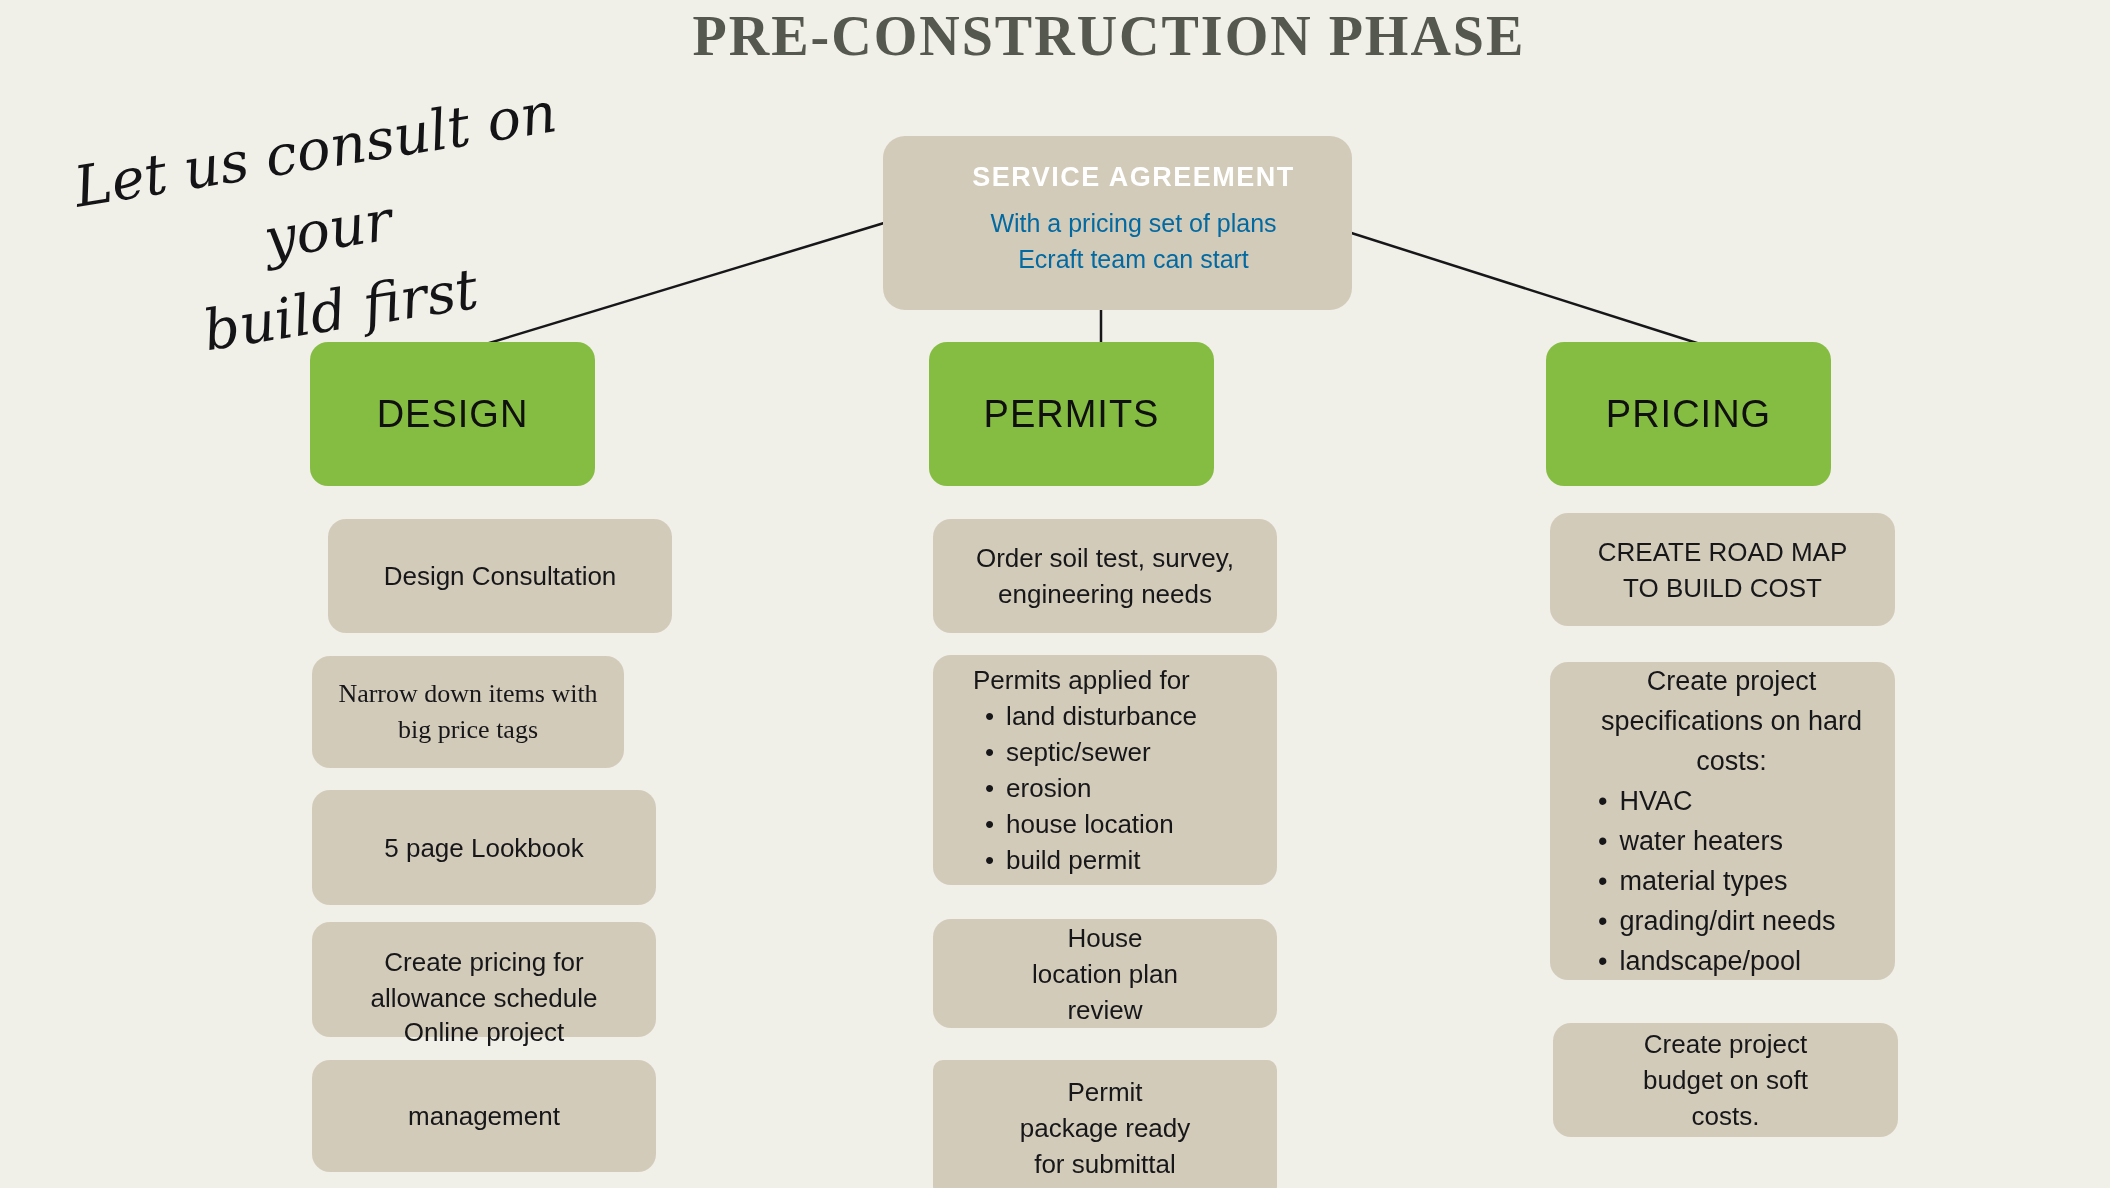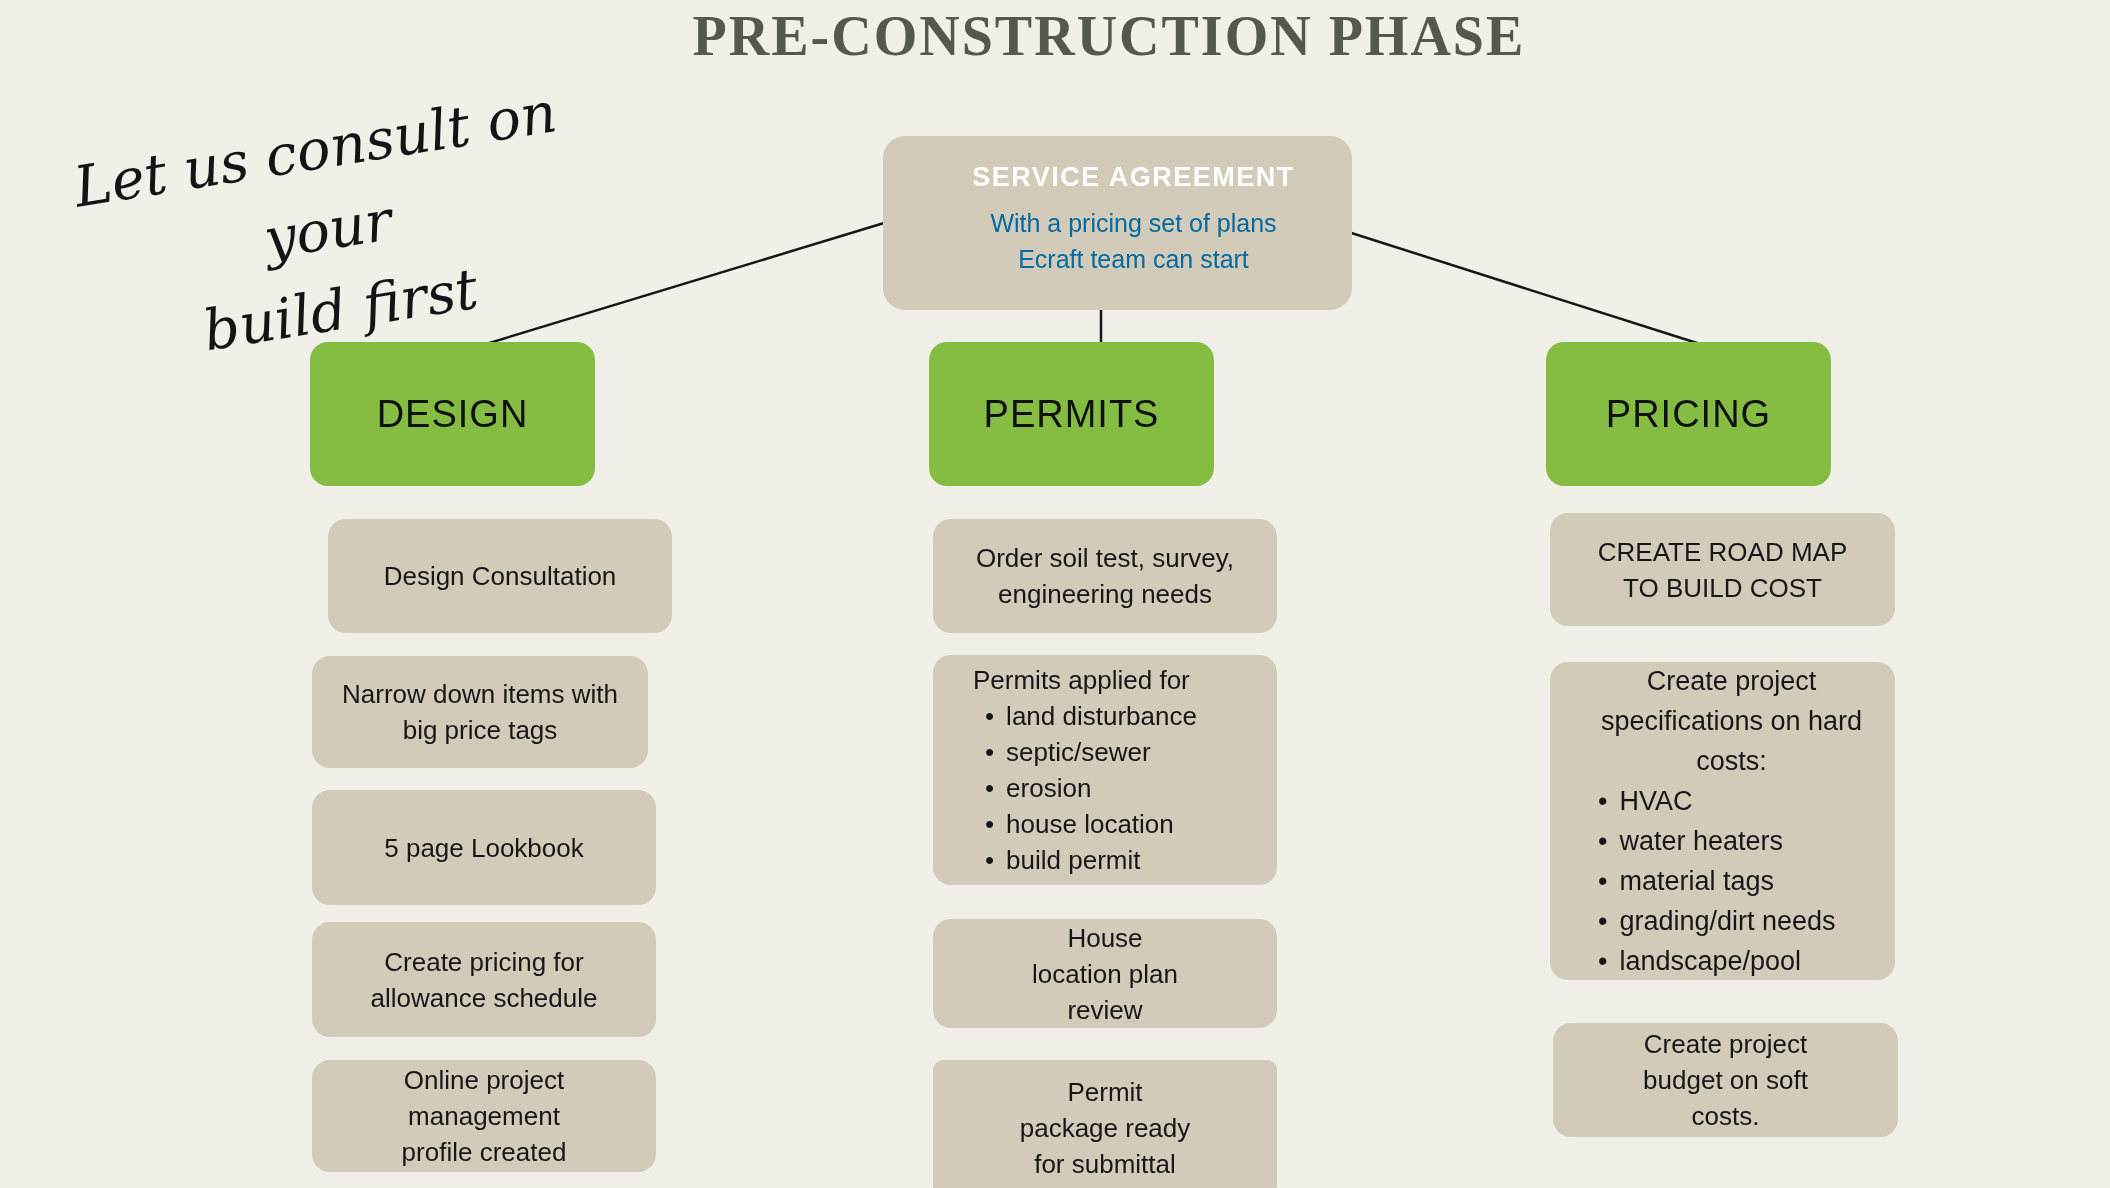--- a/index.html
+++ b/index.html
@@ -81,32 +81,32 @@
     </div>
   </div>
 
   <div class="green-box" style="left:310px; top:342px;">DESIGN</div>
   <div class="green-box" style="left:929px; top:342px;">PERMITS</div>
   <div class="green-box" style="left:1546px; top:342px;">PRICING</div>
 
   <div class="tan-box" style="left:312px; top:519px; width:344px; height:114px;margin-left:16px;">
     <div>Design Consultation</div>
   </div>
-  <div class="tan-box" style="left:312px; top:656px; width:336px; height:112px;">
+  <div class="tan-box" style="left:312px; top:656px; width:312px; height:112px;font-family:Liberation Serif, serif;">
     <div>Narrow down items with</div>
     <div>big price tags</div>
   </div>
   <div class="tan-box" style="left:312px; top:790px; width:344px; height:115px;">
     <div>5 page Lookbook</div>
   </div>
   <div class="tan-box" style="left:312px; top:922px; width:344px; height:115px;">
     <div>Create pricing for</div>
     <div>allowance schedule</div>
   </div>
-  <div class="tan-box" style="left:312px; top:1060px; width:344px; height:112px;">
+  <div class="tan-box" style="left:312px; top:1060px; width:344px; height:112px;gap:48px;">
     <div>Online project</div>
     <div>management</div>
     <div>profile created</div>
   </div>
 
   <div class="tan-box" style="left:933px; top:519px; width:344px; height:114px;">
     <div>Order soil test, survey,</div>
     <div>engineering needs</div>
   </div>
   <div class="tan-box list-box" style="left:933px; top:655px; width:344px; height:230px;">
@@ -146,21 +146,21 @@
     <div class="list-title-center">Create project</div>
     <div class="list-title-center">specifications on hard</div>
     <div class="list-title-center">costs:</div>
     <div class="bullet-row">
         <span>HVAC</span>
       </div>
     <div class="bullet-row">
         <span>water heaters</span>
       </div>
     <div class="bullet-row">
-        <span>material tags</span>
+        <span>material types</span>
       </div>
     <div class="bullet-row">
         <span>grading/dirt needs</span>
       </div>
     <div class="bullet-row">
         <span>landscape/pool</span>
       </div>
   </div>
   <div class="tan-box" style="left:1553px; top:1023px; width:345px; height:114px;">
     <div>Create project</div>

